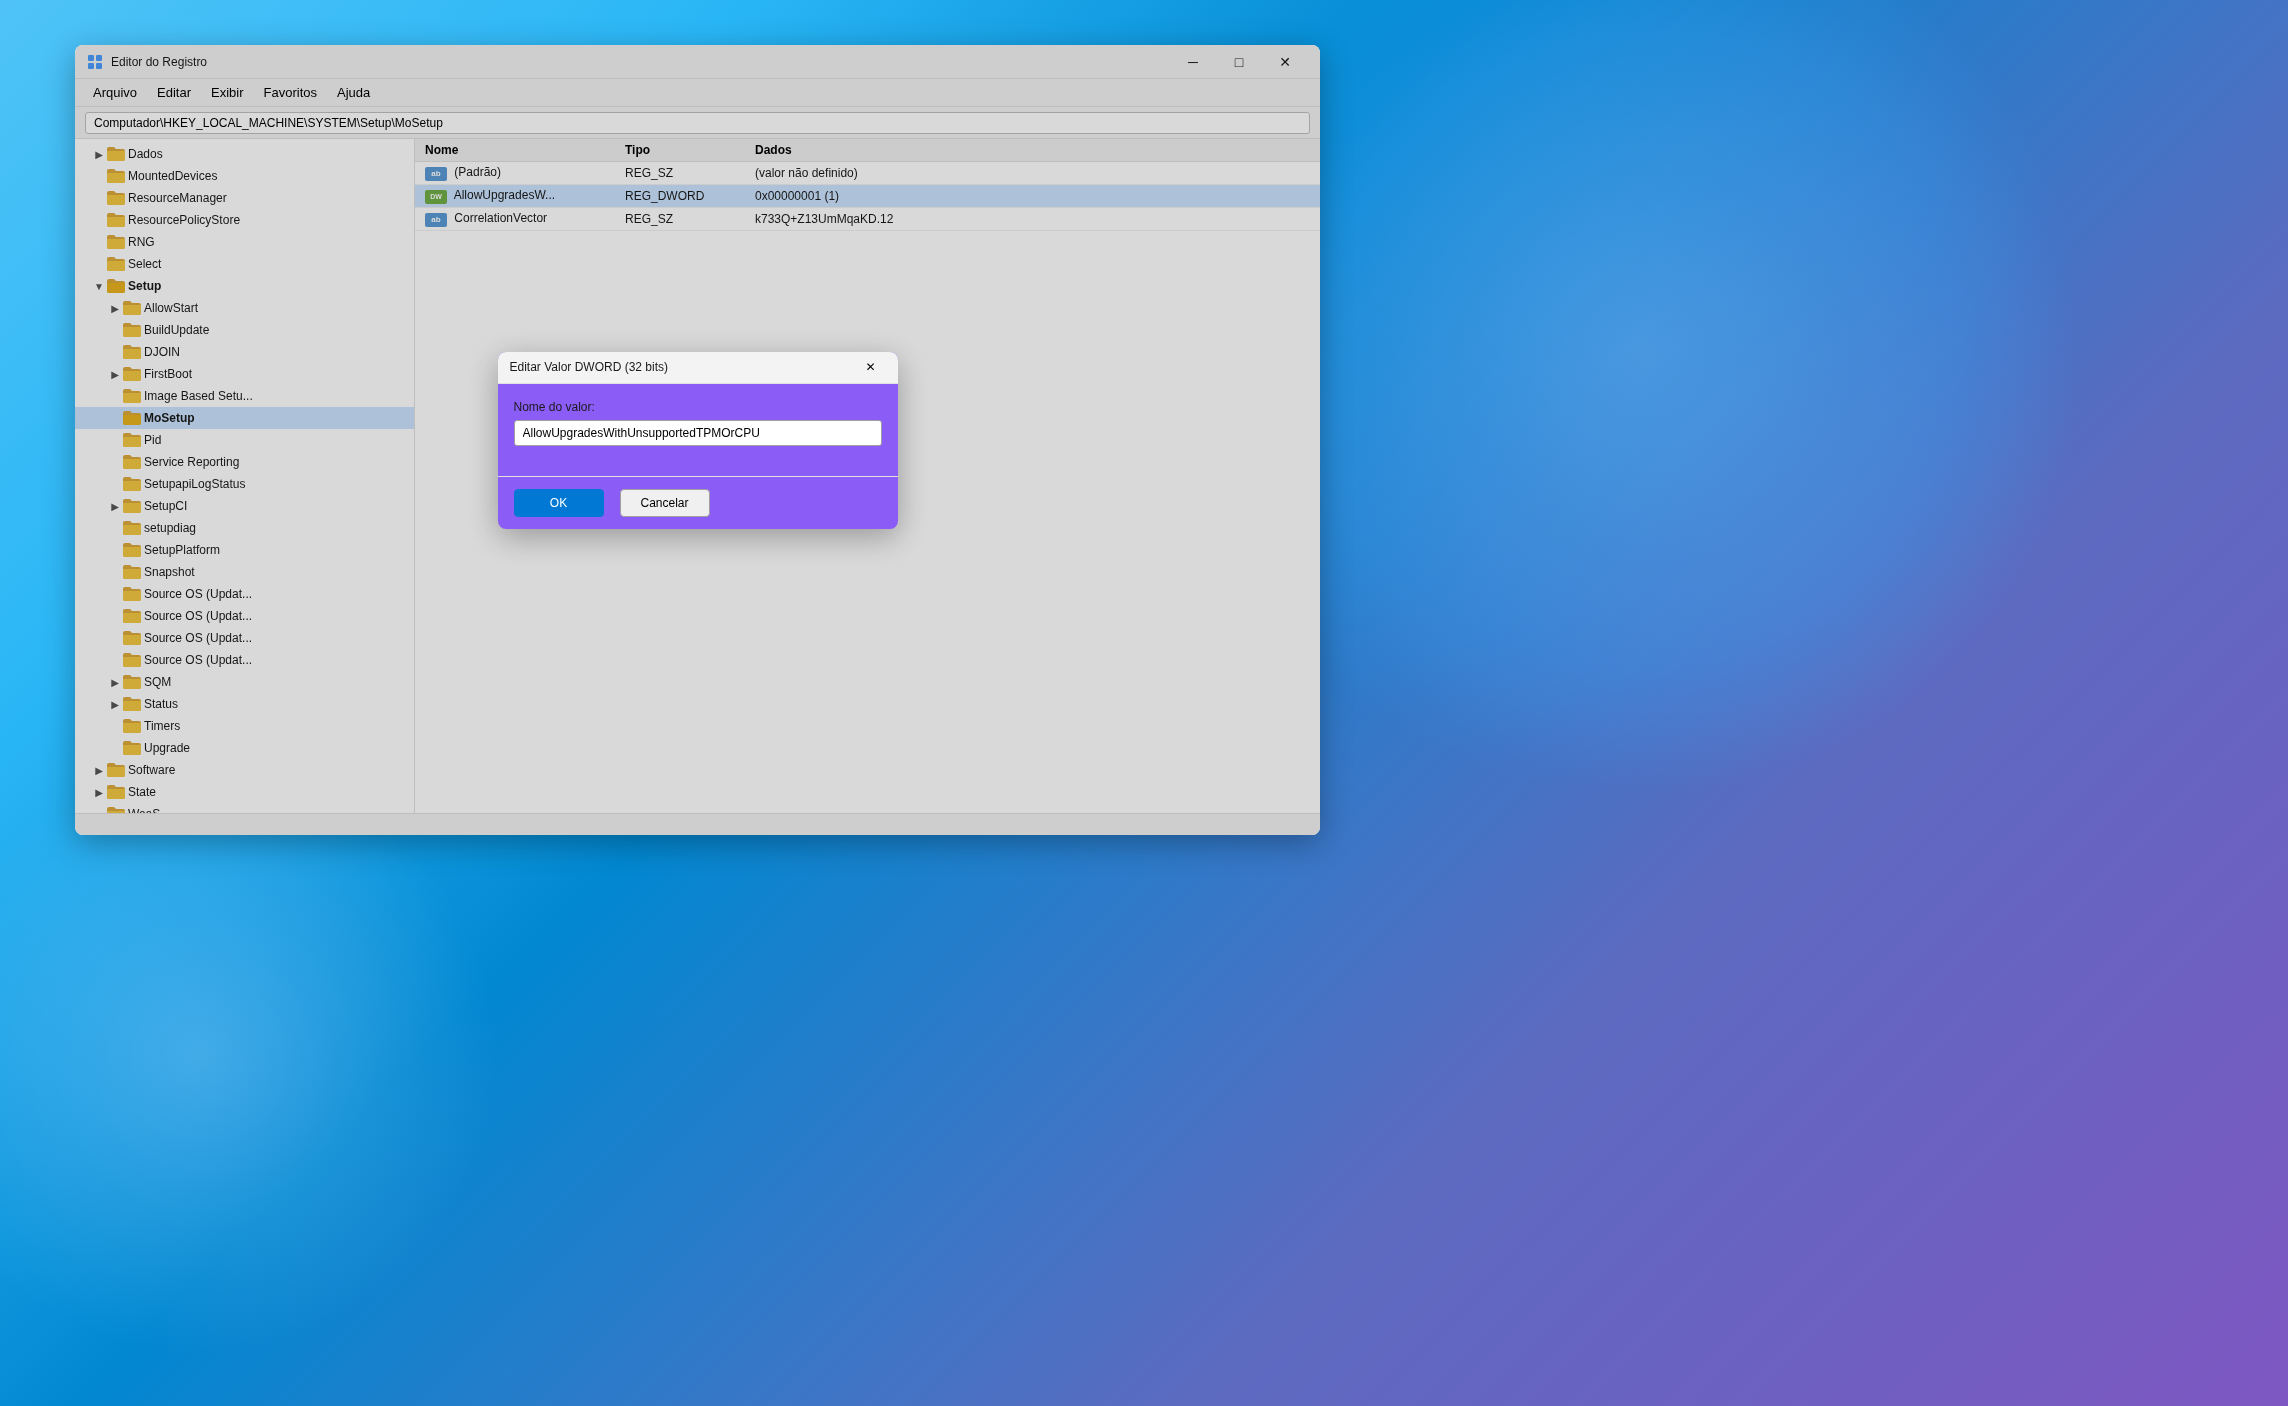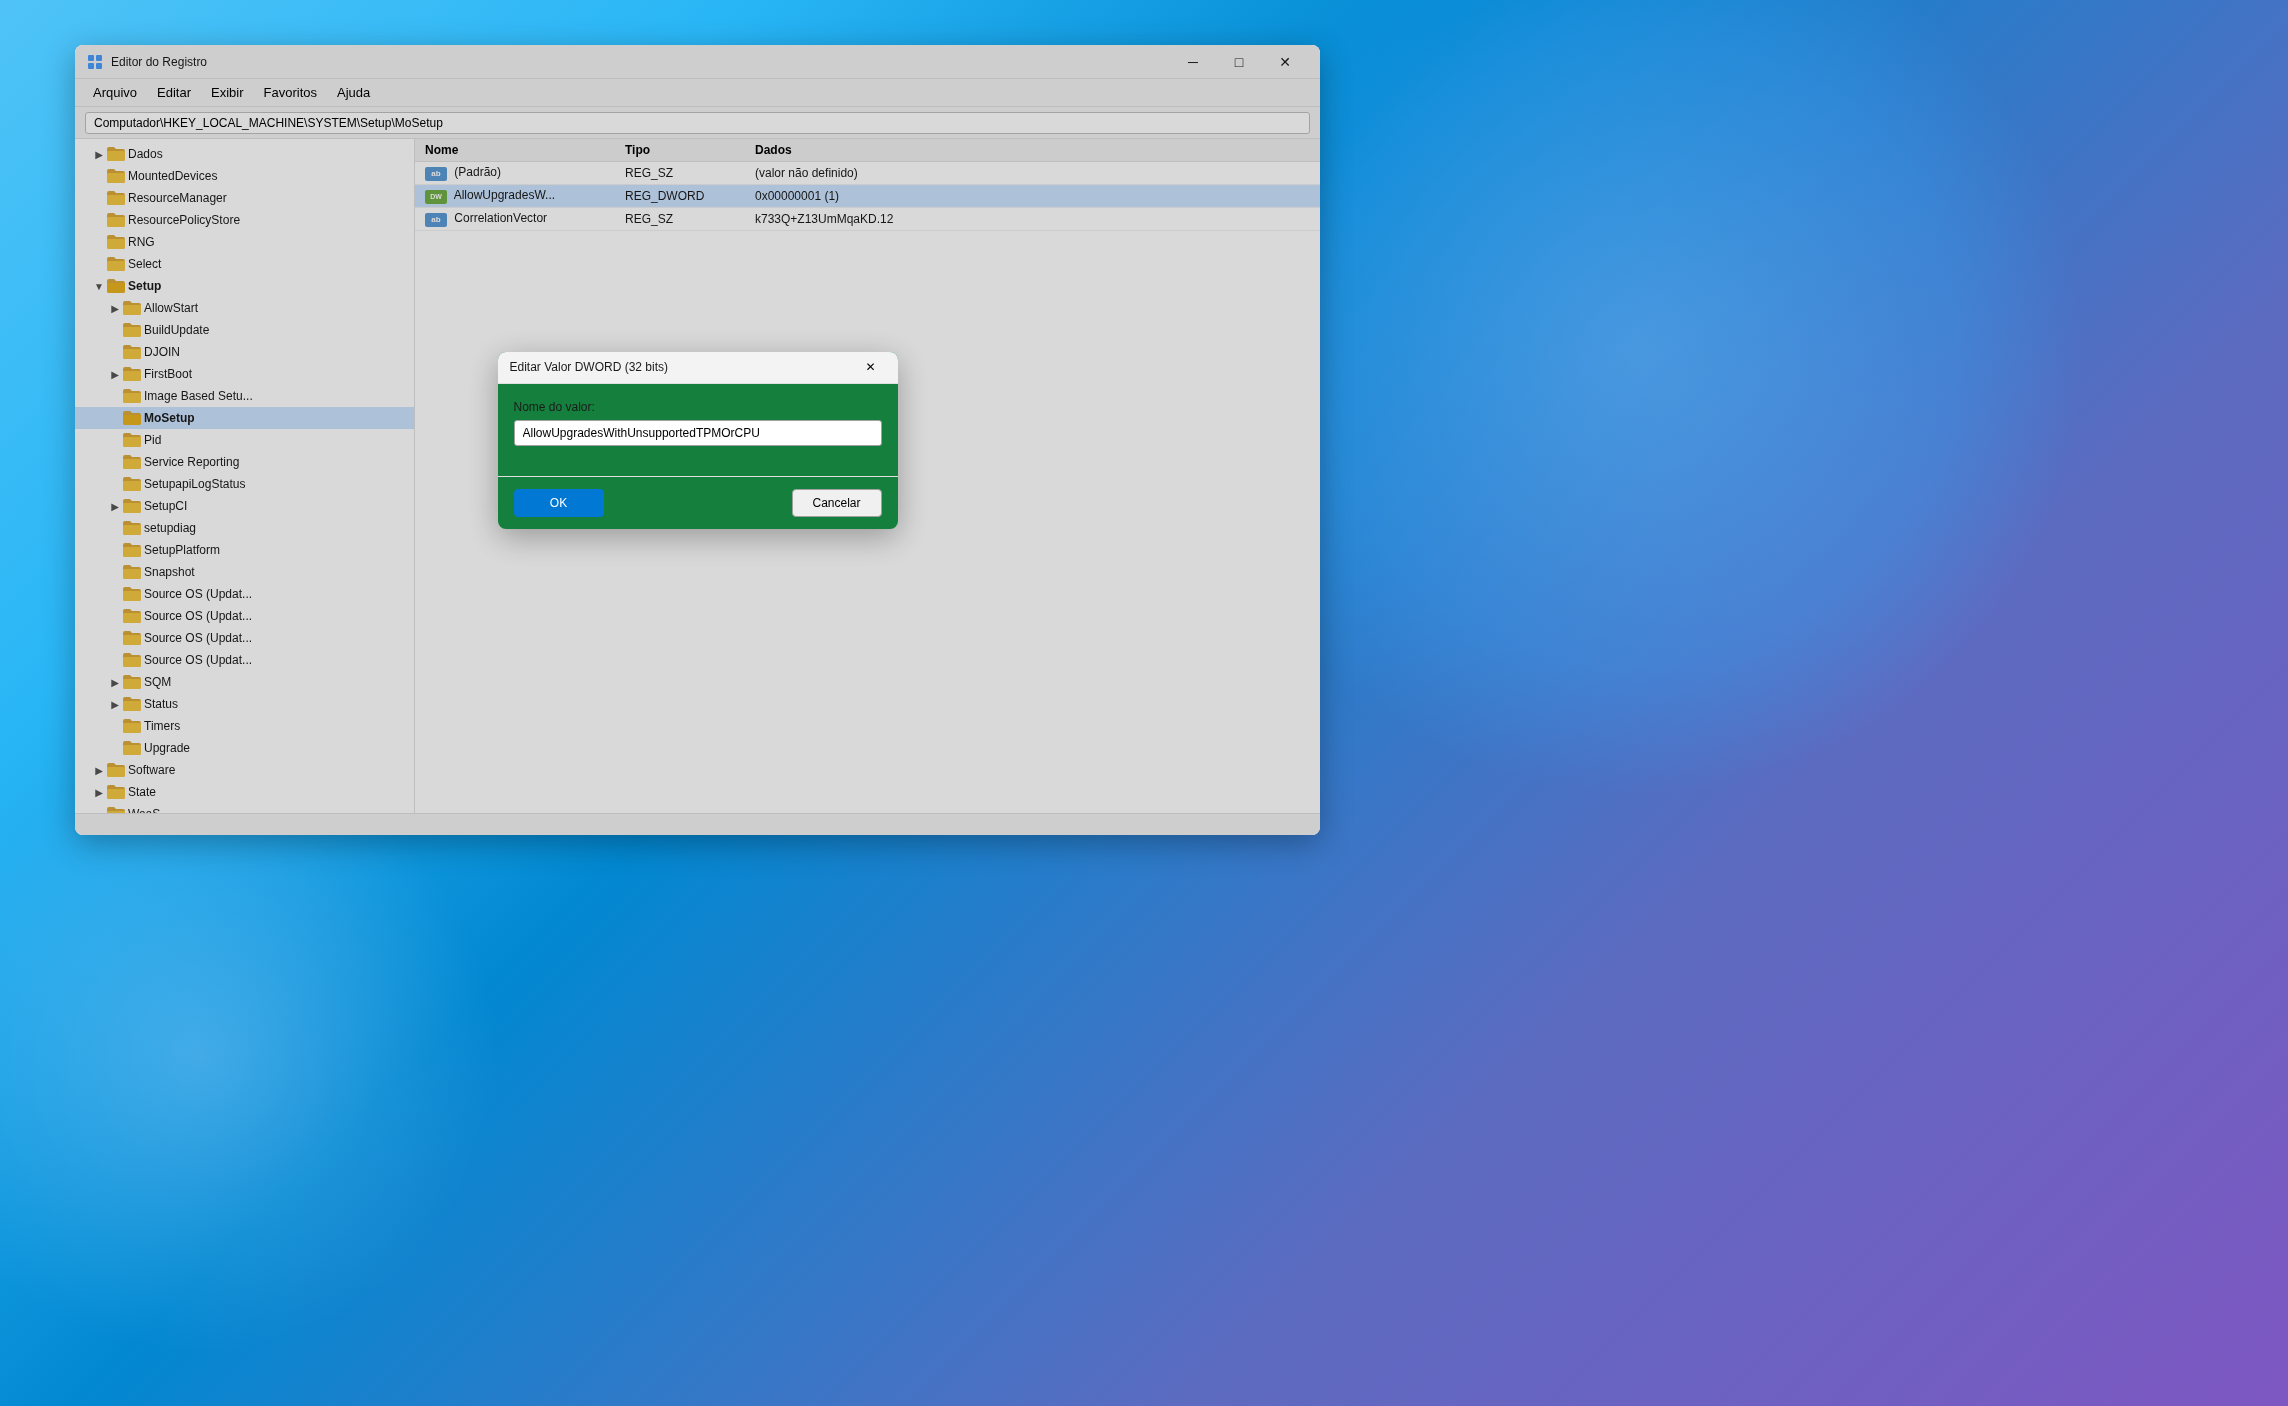--- a/index.html
+++ b/index.html
@@ -238,21 +238,21 @@
     .dialog-overlay {
       position: absolute;
       top: 0; left: 0; right: 0; bottom: 0;
       background: rgba(0,0,0,0.15);
       display: flex;
       align-items: center;
       justify-content: center;
       z-index: 100;
     }
     .dialog {
-      background: #15803d;
+      background: #8b5cf6;
       width: 400px;
       border-radius: 8px;
       box-shadow: 0 8px 32px rgba(0,0,0,0.3);
       overflow: hidden;
     }
     .dialog-title-bar {
       height: 32px;
       background: #f3f3f3;
       display: flex;
       align-items: center;
@@ -315,22 +315,22 @@
       font-size: 12px;
       cursor: pointer;
     }
     .radio-input {
       accent-color: #0078d4;
       width: 14px;
       height: 14px;
     }
     .dialog-footer {
       display: flex;
-      justify-content: space-between;
-      gap: 10px;
+      justify-content: flex-start;
+      gap: 16px;
       padding: 12px 16px;
       border-top: 1px solid #e0e0e0;
     }
     .dialog-btn {
       width: 90px;
       height: 28px;
       background: #f0f0f0;
       border: 1px solid #a0a0a0;
       border-radius: 4px;
       font-size: 12px;

